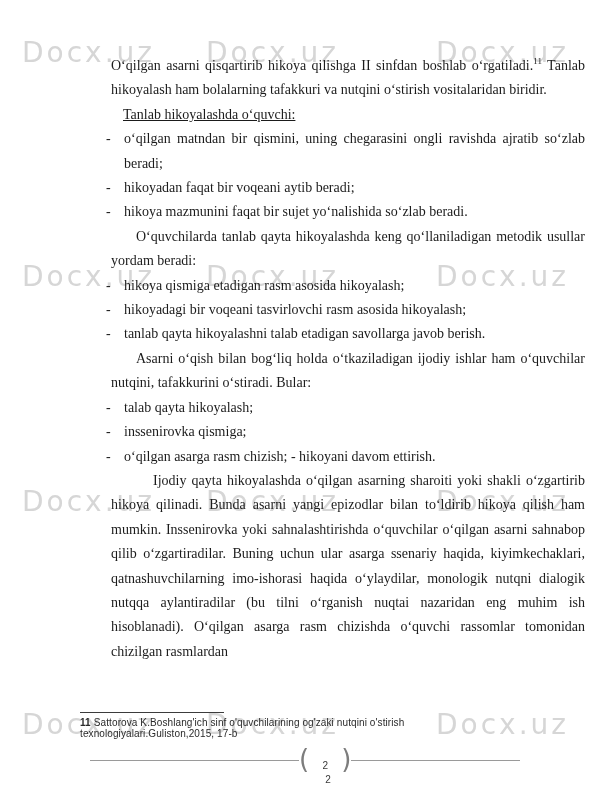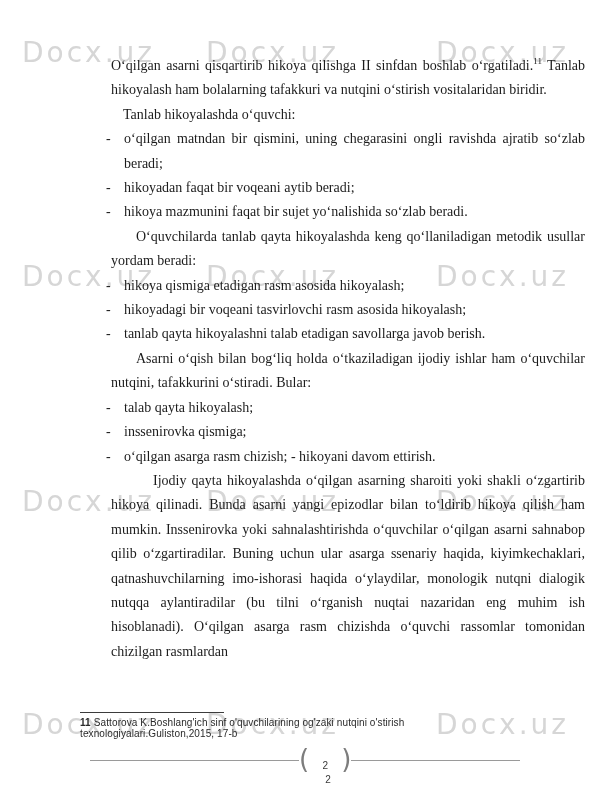--- a/index.html
+++ b/index.html
@@ -9,21 +9,21 @@
   
   .wm-layer{position:absolute;inset:0;z-index:1;}
   .wm{position:absolute;font-family:"DejaVu Sans", sans-serif;font-size:28px;
       letter-spacing:3px;color:#d6d6d6;white-space:nowrap;user-select:none;text-align:center;}
 
   
   .content{position:absolute;z-index:2;left:80px;top:54px;width:474px;
            font-size:14px;line-height:24.4px;color:#1b1b1b;margin-left:31px;}
   .para{margin:0;text-align:justify;}
   .para sup{font-size:9px;line-height:0;}
-  .indent-sm{text-indent:12px;}
+  .indent-sm{text-indent:12px;text-decoration:underline;}
   .indent-md{text-indent:25px;}
   .indent-lg{text-indent:42px;}
   .bullet{display:flex;margin-left:-5px;}
   .bullet .dash{flex:0 0 18px;}
   .bullet .btext{flex:1;text-align:justify;}
 
   
   .footnote{position:absolute;z-index:2;left:80px;top:712px;width:460px;}
   .footnote-rule{width:144px;height:0;border-top:1px solid #3c3c3c;margin-bottom:4px;}
   .footnote-text{font-family:"Liberation Sans", sans-serif;font-size:10px;

